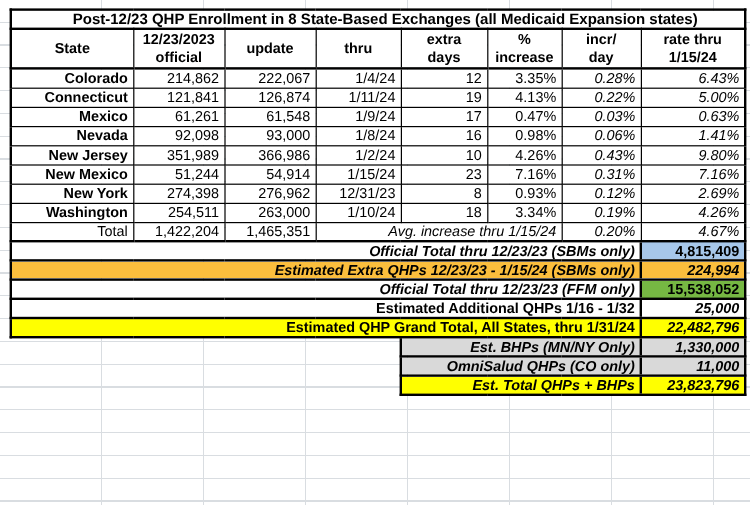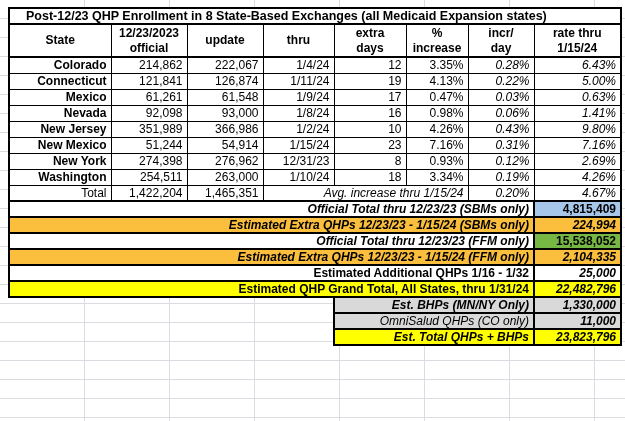--- a/index.html
+++ b/index.html
@@ -30,21 +30,21 @@
     padding: 0 4px 0 2px;
     white-space: nowrap;
     overflow: hidden;
     color: #000;
     vertical-align: middle;
   }
   
   td.t-title {
     font-size: 12.5px;
     font-weight: bold;
-    text-align: left;
+    text-align: center;
     padding-left: 16px;
     border-width: 2px;
     height: 16px;
   }
   
   th.colhead {
     font-weight: bold;
     text-align: center;
     height: 33px;
     line-height: 1.25;
@@ -65,21 +65,21 @@
   td.sum-value { font-weight: bold; text-align: right; border-left-width: 2px; border-top-width: 2px; border-bottom-width: 2px; }
   td.sum-value.i { font-style: italic; }
   .bg-orange { background: #FBBE3D; }
   .bg-blue   { background: #A7C7EA; }
   .bg-green  { background: #76B843; }
   .bg-yellow { background: #FFFF00; }
   .bg-gray   { background: #D9D9D9; }
   
   td.ghost { border: none; background: transparent; }
   td.foot-label { font-weight: bold; font-style: italic; text-align: right; border-width: 2px 1px 2px 2px; }
-  td.foot-label.thin { font-weight: normal; }
+  td.foot-label.thin { font-weight: bold; }
   td.foot-value { font-weight: bold; font-style: italic; text-align: right; border-width: 2px 2px 2px 2px; }
   
   table.sheet tr td:first-child:not(.ghost), table.sheet tr th:first-child { border-left-width: 2px; }
   table.sheet tr td:last-child, table.sheet tr th:last-child { border-right-width: 2px; }
 </style>
 </head>
 <body>
 
 <table class="sheet">
   <colgroup>
@@ -229,24 +229,20 @@
   </tr>
   <tr>
     <td class="sum-label bg-orange" colspan="7">Estimated Extra QHPs 12/23/23 - 1/15/24 (SBMs only)</td>
     <td class="sum-value i bg-orange">224,994</td>
   </tr>
   <tr>
     <td class="sum-label" colspan="7">Official Total thru 12/23/23 (FFM only)</td>
     <td class="sum-value bg-green">15,538,052</td>
   </tr>
   <tr>
-    <td class="sum-label bg-orange" colspan="7">Estimated Extra QHPs 12/23/23 - 1/15/24 (FFM only)</td>
-    <td class="sum-value i bg-orange">2,104,335</td>
-  </tr>
-  <tr>
     <td class="sum-label upright" colspan="7">Estimated Additional QHPs 1/16 - 1/32</td>
     <td class="sum-value i">25,000</td>
   </tr>
   <tr>
     <td class="sum-label upright bg-yellow" colspan="7">Estimated QHP Grand Total, All States, thru 1/31/24</td>
     <td class="sum-value i bg-yellow">22,482,796</td>
   </tr>
 
   <tr>
     <td class="ghost" colspan="4"></td>

